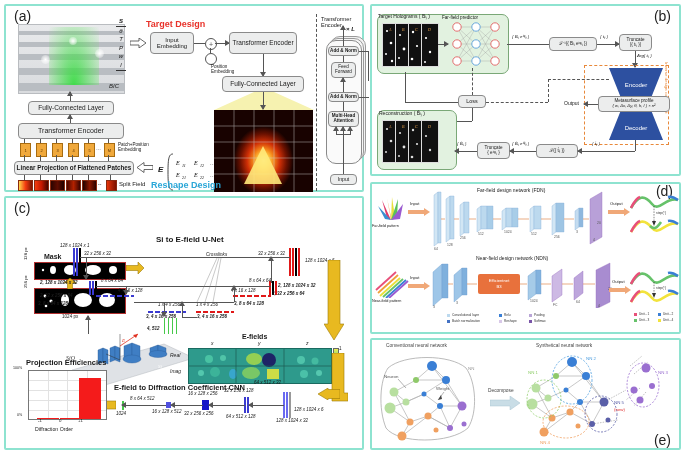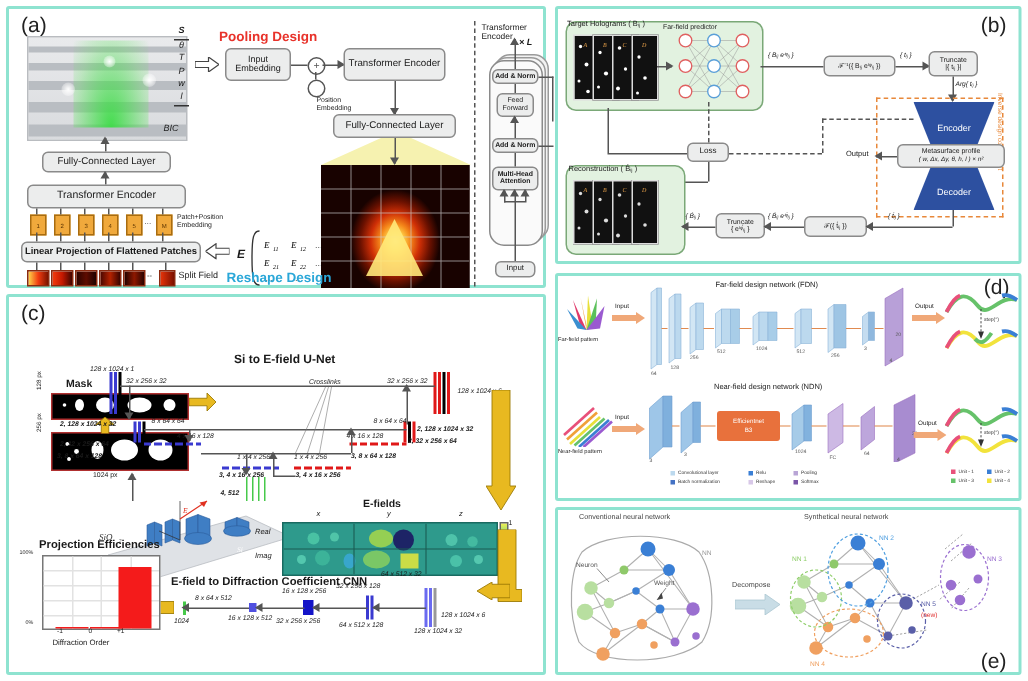--- a/index.html
+++ b/index.html
@@ -76,21 +76,21 @@
       <div class="lbl ital bold" style="position:relative;font-size:6px;">S</div>
       <div style="height:1px;background:#333;margin:1px 2px;"></div>
       <div class="lbl ital" style="position:relative;font-size:6px;margin-top:1px;">θ</div>
       <div class="lbl ital" style="position:relative;font-size:6px;margin-top:2px;">T</div>
       <div class="lbl ital" style="position:relative;font-size:6px;margin-top:2px;">P</div>
       <div class="lbl ital" style="position:relative;font-size:6px;margin-top:2px;">w</div>
       <div class="lbl ital" style="position:relative;font-size:6px;margin-top:2px;">l</div>
       <div style="height:1px;background:#333;margin:1px 2px;"></div>
     </div>
 
-    <div class="lbl bold" style="left:140px;top:14px;font-size:9px;color:#e8322a;">Pooling Design</div>
+    <div class="lbl bold" style="left:140px;top:14px;font-size:9px;color:#e8322a;">Target Design</div>
 
     <svg class="hollow" style="left:124px;top:32px;" width="16" height="10" viewBox="0 0 16 10">
       <polygon points="0,3 9,3 9,0 16,5 9,10 9,7 0,7" fill="#fff" stroke="#444" stroke-width="0.8"></polygon>
     </svg>
 
     <div class="box" style="left:144px;top:26px;width:44px;height:22px;font-size:6px;white-space:pre-line;">Input
 Embedding</div>
 
     <div class="ln lnh" style="left:188px;top:37px;width:11px;"></div>
     <div style="position:absolute;left:199px;top:32px;width:10px;height:10px;border:1px solid #555;border-radius:50%;background:#fff;display:flex;align-items:center;justify-content:center;font-size:7px;color:#555;">+</div>

